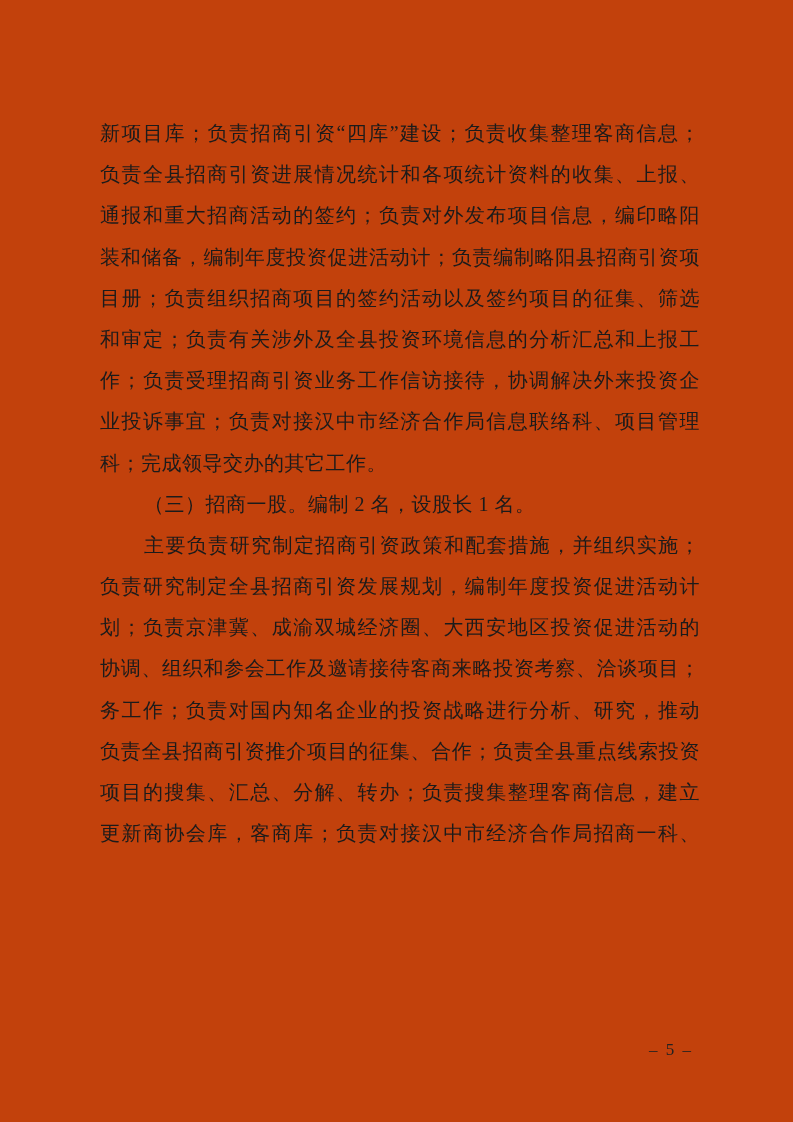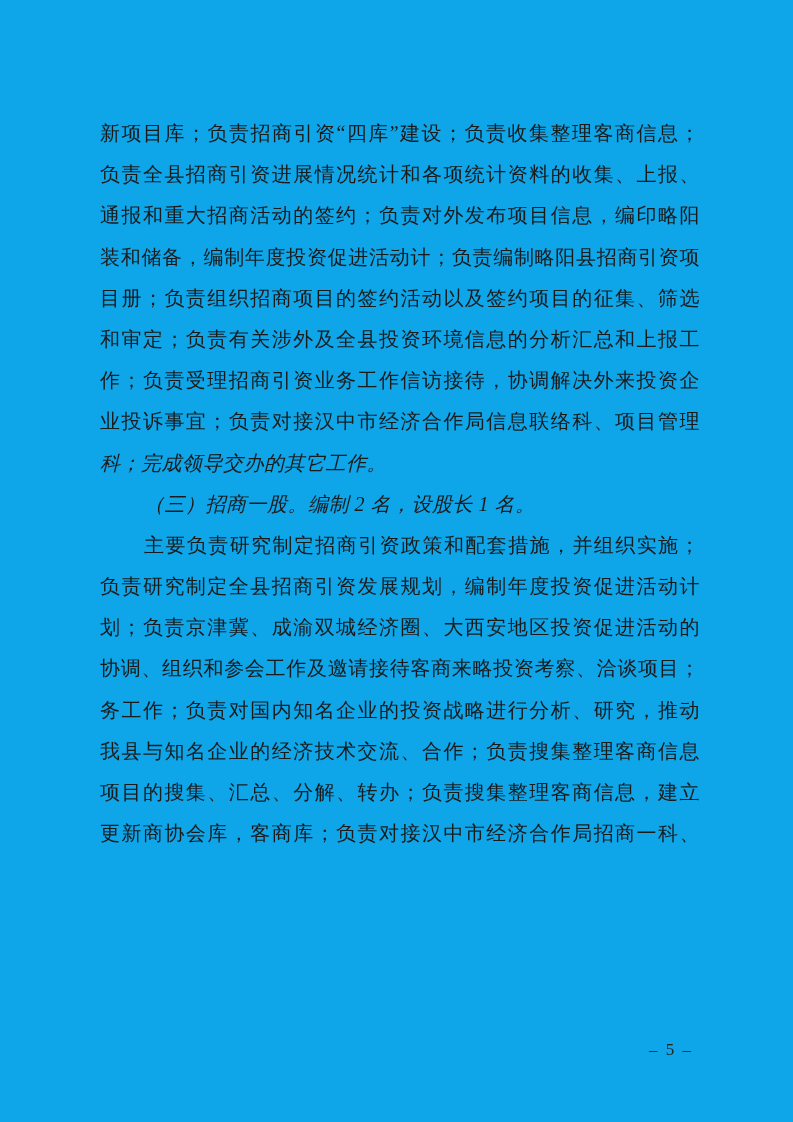--- a/index.html
+++ b/index.html
@@ -5,21 +5,21 @@
   html, body {
     margin: 0;
     padding: 0;
     background: #888;
   }
   .page {
     position: relative;
     width: 793px;
     height: 1122px;
     margin: 0 auto;
-    background: #0ea5e9;
+    background: #c2410c;
     font-family: "Liberation Serif", "DejaVu Serif", serif;
     color: #1b1b1b;
     overflow: hidden;
   }
   .text-block {
     position: absolute;
     left: 100px;
     top: 113px;
     width: 600px;
   }
@@ -28,21 +28,20 @@
     line-height: 41.2px;
     height: 41.2px;
     overflow: hidden;
     text-align: justify;
     text-align-last: justify;
     letter-spacing: 0.5px;
     white-space: normal;
   }
   .line.last {
     text-align-last: left;
-    font-style: italic;
   }
   .line.indent {
     text-indent: 44px;
   }
   .footer {
     position: absolute;
     top: 1040px;
     right: 100px;
     font-size: 17px;
     letter-spacing: 2px;
@@ -63,18 +62,18 @@
     <div class="line">和审定；负责有关涉外及全县投资环境信息的分析汇总和上报工</div>
     <div class="line">作；负责受理招商引资业务工作信访接待，协调解决外来投资企</div>
     <div class="line">业投诉事宜；负责对接汉中市经济合作局信息联络科、项目管理</div>
     <div class="line last">科；完成领导交办的其它工作。</div>
     <div class="line indent last">（三）招商一股。编制 2 名，设股长 1 名。</div>
     <div class="line indent">主要负责研究制定招商引资政策和配套措施，并组织实施；</div>
     <div class="line">负责研究制定全县招商引资发展规划，编制年度投资促进活动计</div>
     <div class="line">划；负责京津冀、成渝双城经济圈、大西安地区投资促进活动的</div>
     <div class="line">协调、组织和参会工作及邀请接待客商来略投资考察、洽谈项目；</div>
     <div class="line">务工作；负责对国内知名企业的投资战略进行分析、研究，推动</div>
-    <div class="line">我县与知名企业的经济技术交流、合作；负责搜集整理客商信息</div>
+    <div class="line">负责全县招商引资推介项目的征集、合作；负责全县重点线索投资</div>
     <div class="line">项目的搜集、汇总、分解、转办；负责搜集整理客商信息，建立</div>
     <div class="line">更新商协会库，客商库；负责对接汉中市经济合作局招商一科、</div>
   </div>
   <div class="footer">– 5 –</div>
 </div>
 
 </body></html>

